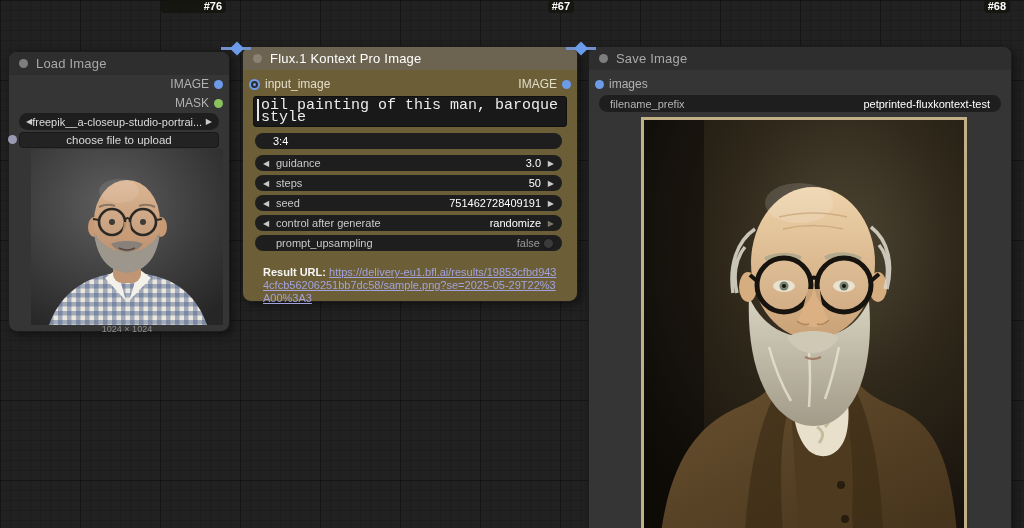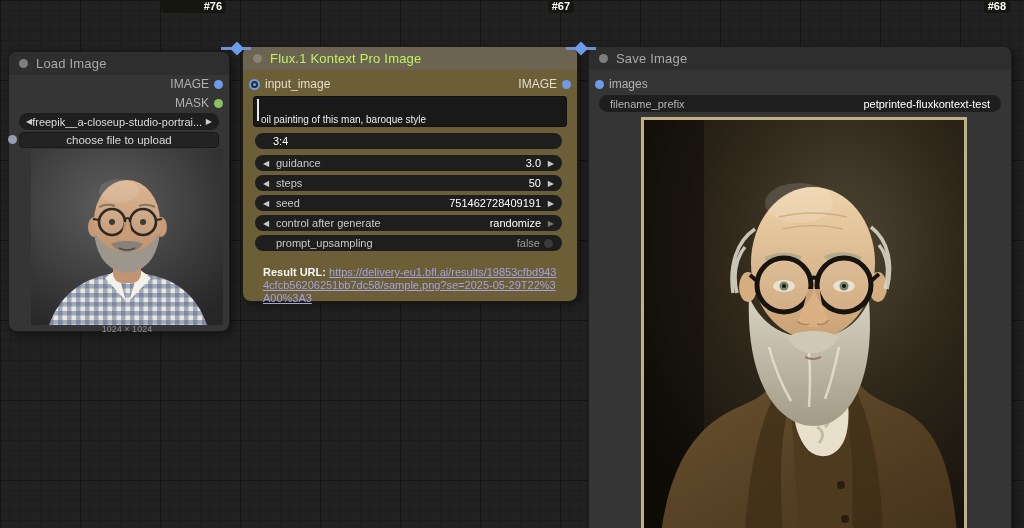--- a/index.html
+++ b/index.html
@@ -32,21 +32,21 @@
     position:absolute;left:0;top:0;right:0;height:23px;
     border-radius:8px 8px 0 0;
     display:flex;align-items:center;gap:8px;padding-left:10px;
     box-sizing:border-box;
   }
   .gray .node-header{background:#2e2e2e;}
   .olive .node-header{background:#6c6450;}
   .collapse-dot{width:9px;height:9px;border-radius:50%;background:#7e7e7e;flex:0 0 auto;}
   .olive .collapse-dot{background:#8a8272;}
   .node-title{font-size:13px;color:#a8a8a8;letter-spacing:.2px;}
-  .olive .node-title{color:#bef264;}
+  .olive .node-title{color:#ffffff;}
   .badge{
     position:absolute;top:0;height:13px;line-height:13px;
     background:rgba(18,21,13,0.88);color:#ffffff;
     font-size:11px;font-weight:bold;padding:0 4px;border-radius:4px;
   }
   .slot{position:absolute;display:flex;align-items:center;gap:5px;font-size:12px;}
   .slot-label{color:#b2b2b2;}
   .olive .slot-label{color:#e2dcc8;text-align:right;}
   .dot{width:9px;height:9px;border-radius:50%;flex:0 0 auto;}
   .dot.blue{background:#6c9bea;}
@@ -80,22 +80,22 @@
   }
   .combo .ctext{flex:1;text-align:left;white-space:nowrap;overflow:hidden;}
   .upload-btn{
     position:absolute;height:16px;background:#232323;border:1px solid #191919;
     border-radius:4px;display:flex;align-items:center;justify-content:center;
     font-size:11.5px;color:#dadada;box-sizing:border-box;
   }
   .textarea{
     position:absolute;background:#191919;border-radius:3px;
     border:1px solid #101010;box-sizing:border-box;
-    font-family:Liberation Sans, sans-serif;font-size:10px;color:#ececec;
-    padding:17px 4px 3px 7px;line-height:12px;
+    font-family:Liberation Mono, monospace;font-size:15px;color:#ececec;
+    padding:3px 4px 3px 7px;line-height:12px;
   }
   .caret{position:absolute;left:3px;top:2px;bottom:5px;width:2px;background:#e8e8e8;}
   .result{
     position:absolute;font-size:11px;line-height:13px;color:#f2f2f2;
     word-break:break-all;
   }
   .result .rlabel{font-weight:bold;color:#f5f5f5;}
   .result a{color:#a2a2dc;text-decoration:underline;cursor:pointer;}
   .preview-caption{
     position:absolute;text-align:center;font-size:9px;color:#8f8f8f;

